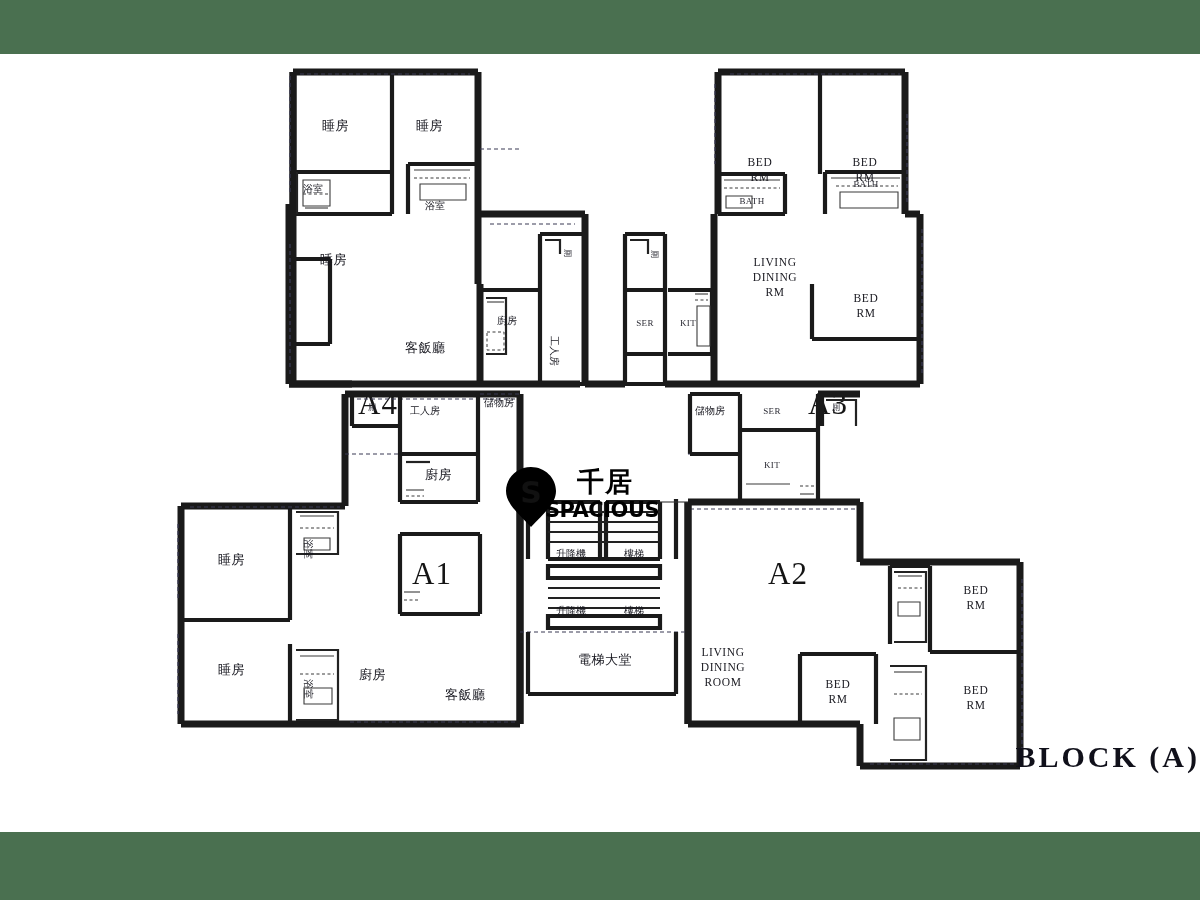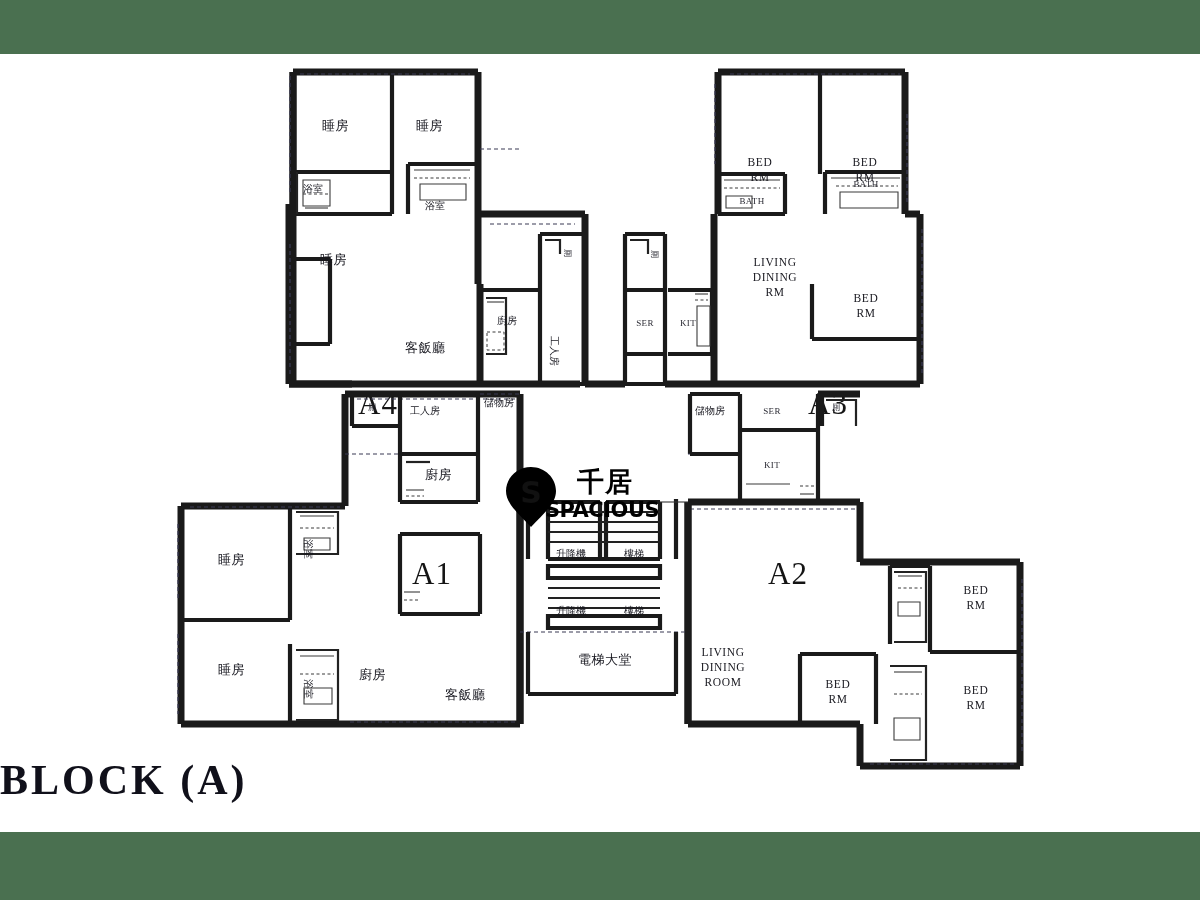--- a/index.html
+++ b/index.html
@@ -125,25 +125,25 @@
   .rm-en-sm {
     font-family: "Liberation Serif", serif;
     font-size: 9px;
     fill: #2a2a33;
     letter-spacing: 0.4px;
   }
 
   #block-title {
     position: absolute;
     left: 0;
-    top: 756px;
+    top: 740px;
     width: 1200px;
-    text-align: left;
+    text-align: right;
     font-family: "Liberation Serif", serif;
-    font-size: 42px;
+    font-size: 30px;
     font-weight: bold;
     letter-spacing: 3px;
     color: #10101a;
   }
 
   
   #watermark {
     position: absolute;
     left: 505px;
     top: 404px;

